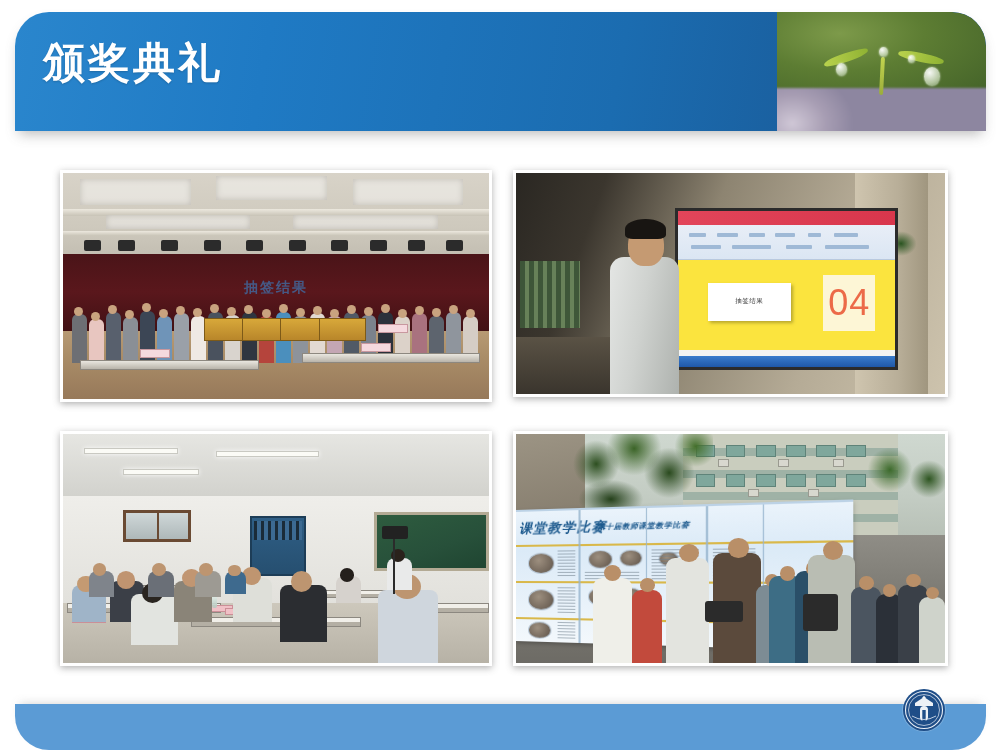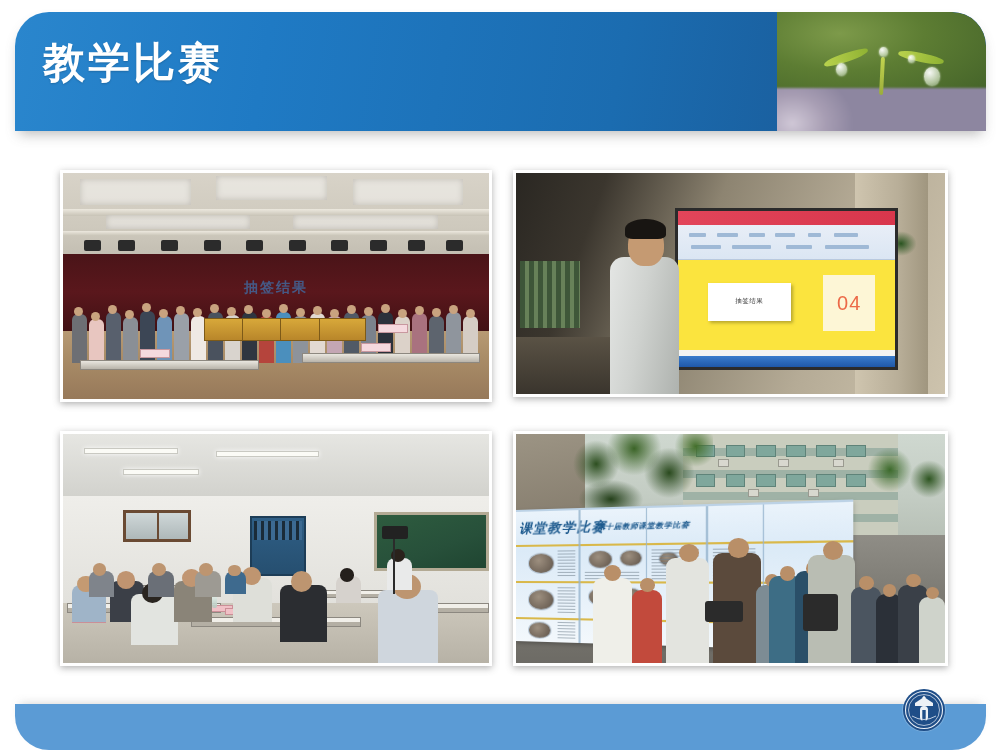--- a/index.html
+++ b/index.html
@@ -275,21 +275,21 @@
     white-space: nowrap;
   }
   .p2-number-box {
     position: absolute;
     right: 9%; top: 17%;
     width: 24%; height: 62%;
     background: #fdf6d6;
     display: flex; align-items: center; justify-content: center;
   }
   .p2-number {
-    font-size: 20px;
+    font-size: 36px;
     font-weight: 400;
     color: #ec6a48;
     letter-spacing: 1px;
     line-height: 1;
   }
   .p2-taskbar {
     position: absolute; left: 0; bottom: 0; width: 100%; height: 7%;
     background: linear-gradient(180deg, #3a7ccc, #1f58a8);
   }
   .p2-man-body {
@@ -558,21 +558,21 @@
     width: 48px; height: 48px;
   }
   .footer-logo svg { display: block; }
 </style>
 </head>
 <body>
 
 <div class="slide">
 
   <div class="header-band">
-    <div class="header-title">教学比赛</div>
+    <div class="header-title">颁奖典礼</div>
 
     <div class="header-photo">
       <div class="sky"></div>
       <div class="pebbles"></div>
       <div class="stem"></div>
       <div class="leaf left"></div>
       <div class="leaf right"></div>
       <div class="drop d1"></div>
       <div class="drop d2"></div>
       <div class="drop d3"></div>

